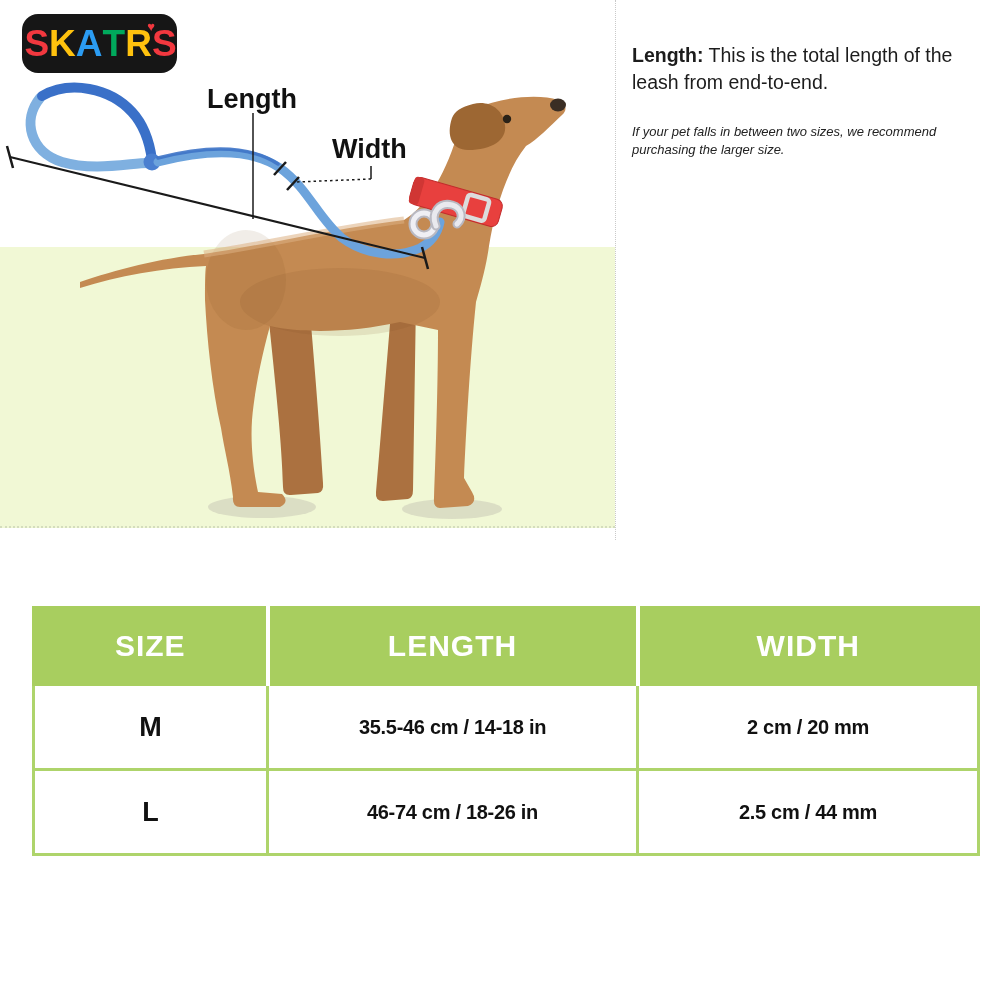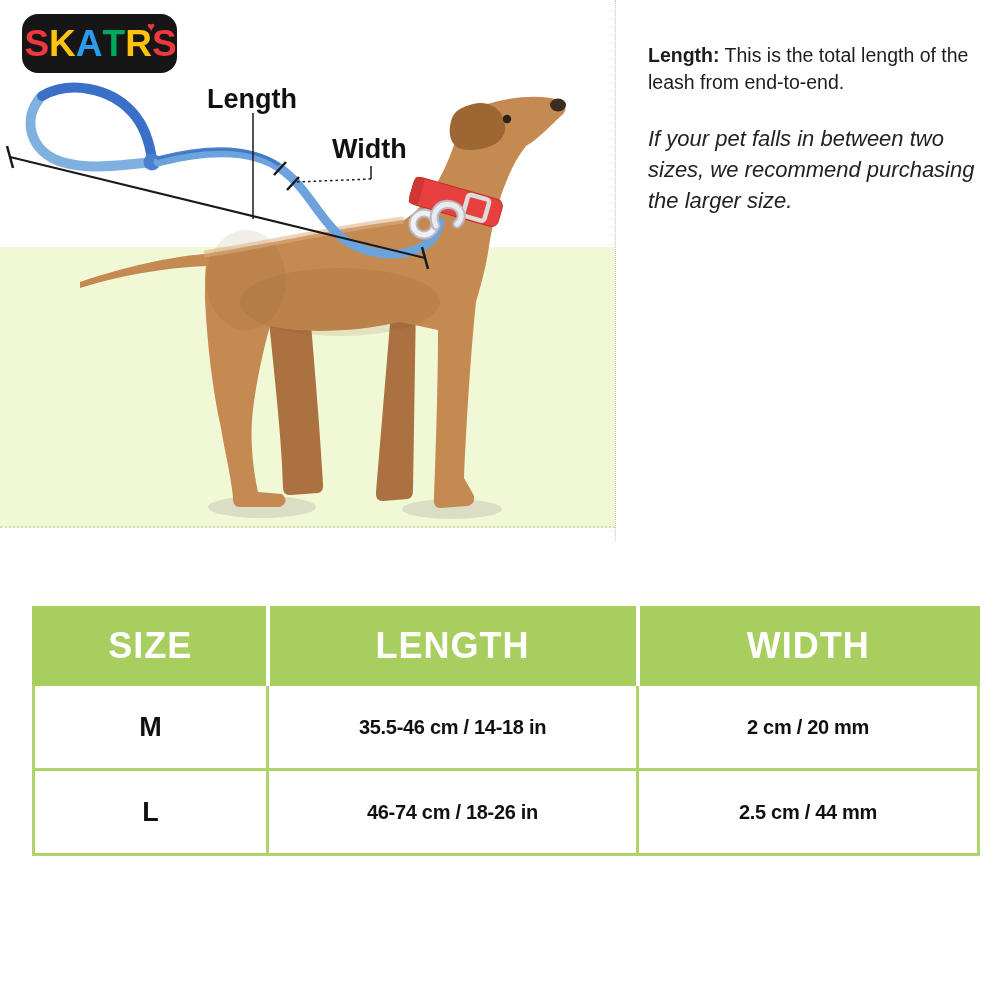--- a/index.html
+++ b/index.html
@@ -22,34 +22,34 @@
   .logo-letter { font-size:37px; font-weight:800; letter-spacing:-2px; line-height:1;
                  padding:0 1px; }
   .logo-heart { position:absolute; right:22px; top:6px; font-size:13px; line-height:1; }
 
   
   .measure-label { position:absolute; font-weight:700; font-size:27px; color:#111; }
   .label-length { left:207px; top:84px; }
   .label-width  { left:332px; top:134px; }
 
   
-  .info { position:absolute; left:648px; top:42px; width:352px; font-size:19.5px;
+  .info { position:absolute; left:632px; top:42px; width:352px; font-size:19.5px;
           line-height:1.38; }
   .info p.def { margin-bottom:27px; }
   .info b { font-weight:700; }
-  .info .note { margin-top:24px; font-style:italic; font-size:22px; line-height:1.42;
+  .info .note { margin-top:24px; font-style:italic; font-size:13px; line-height:1.42;
                 color:#222; }
 
   
   .size-table { position:absolute; left:32px; top:606px; width:945px;
                 border-collapse:collapse; table-layout:fixed; }
   .size-table col.c1 { width:234px; } .size-table col.c2 { width:370px; }
   .size-table col.c3 { width:341px; }
   .size-table th { background:var(--header-green,#a8ce5f); color:#ffffff;
-                   font-size:36px; font-weight:700; letter-spacing:1px;
+                   font-size:30px; font-weight:700; letter-spacing:1px;
                    height:77px; border:3px solid var(--header-green,#a8ce5f);
                    border-left:4px solid #ffffff; }
   .size-table th:first-child { border-left:3px solid var(--header-green,#a8ce5f); }
   .size-table td { background:#ffffff; text-align:center; height:85px;
                    border:3px solid var(--border-green,#aed46b);
                    font-weight:700; color:#111; }
   .size-table td.size-cell { font-size:27px; }
   .size-table td.value-cell { font-size:20px; letter-spacing:-0.3px; }
 </style>
 </head>

